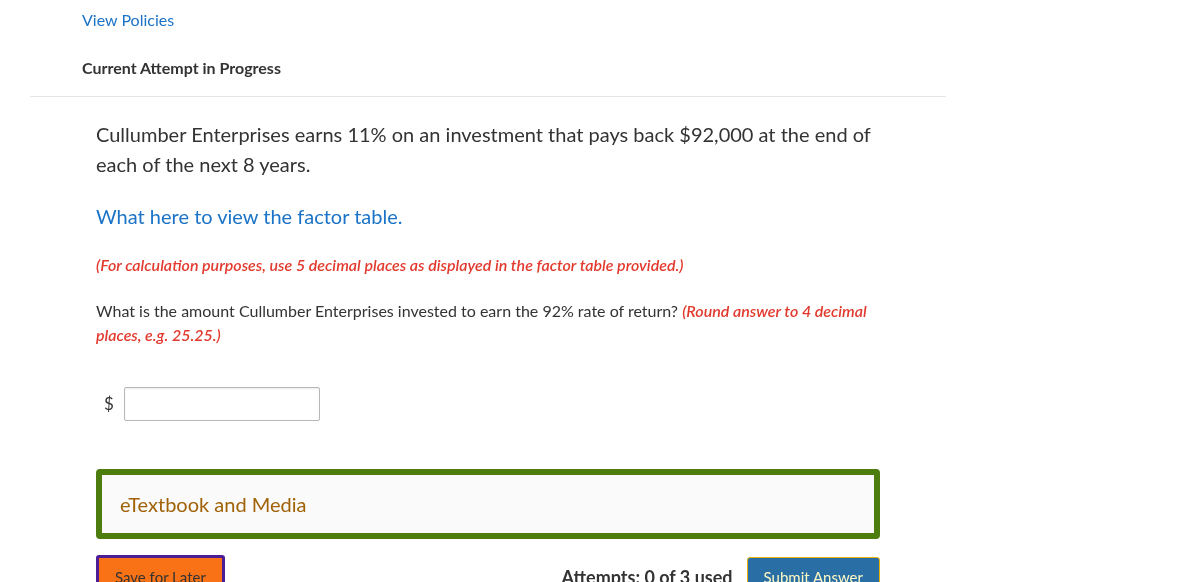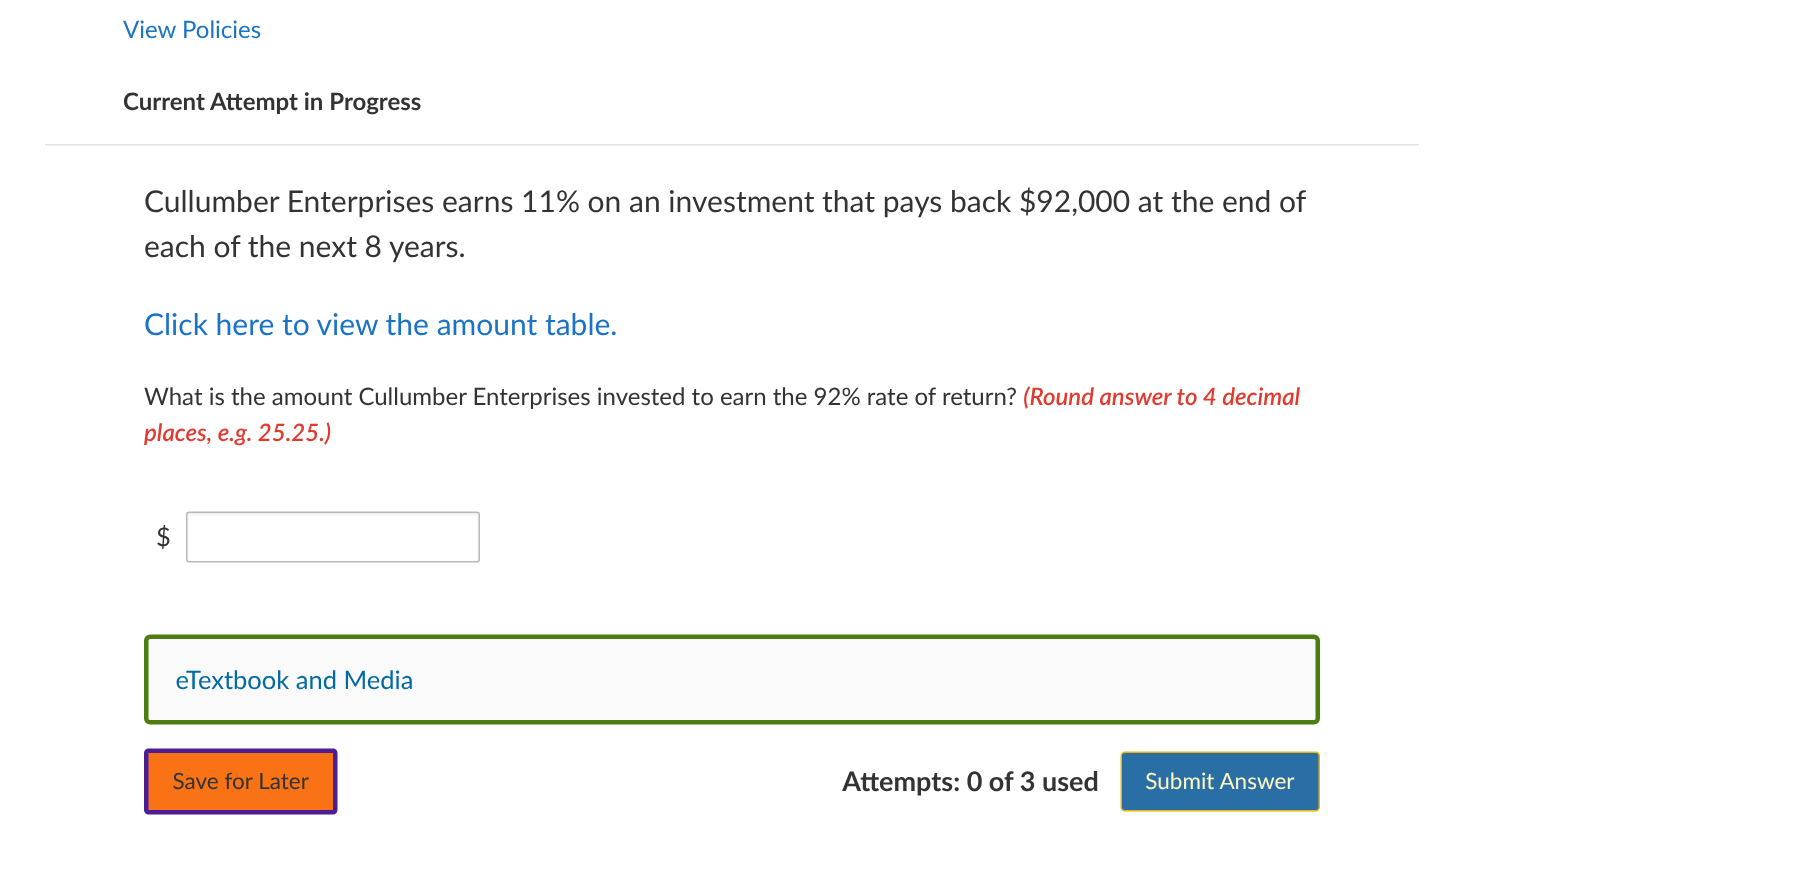--- a/index.html
+++ b/index.html
@@ -85,26 +85,26 @@
     .answer-input {
       width: 196px;
       height: 34px;
       border: 1px solid #b8b8b8;
       border-radius: 2px;
       padding: 4px 8px;
       font-size: 15px;
       box-shadow: inset 0 1px 2px rgba(0,0,0,0.08);
     }
     .etextbook {
-      border: 3px solid #4d7c0f;
+      border: 6px solid #4d7c0f;
       border-radius: 4px;
       background: #fafafa;
       padding: 14px 18px;
-      font-size: 17px;
-      color: #0369a1;
+      font-size: 20px;
+      color: #a16207;
       margin-bottom: 16px;
       cursor: pointer;
     }
     .action-row {
       display: flex;
       align-items: center;
       justify-content: space-between;
       padding-bottom: 30px;
     }
     .save-later {
@@ -147,23 +147,24 @@
 
   <div class="section-title">Current Attempt in Progress</div>
 
   <hr class="divider">
 
   <div class="question-body">
 
     <div class="para">Cullumber Enterprises earns 11% on an investment that pays back $92,000 at the end of each of the next 8 years.</div>
 
     <div class="para">
-      <span class="link">Click here to view the amount table.</span>
+      <span class="link">What here to view the factor table.</span>
     </div>
 
+    <div class="instruction-red">(For calculation purposes, use 5 decimal places as displayed in the factor table provided.)</div>
 
     <div class="question-text">
       <span>What is the amount Cullumber Enterprises invested to earn the 92% rate of return? </span><span class="hint-red">(Round answer to 4 decimal places, e.g. 25.25.)</span>
     </div>
 
     <div class="answer-row">
       <span class="currency">$</span>
       <input type="text" class="answer-input" value="" style="">
     </div>
 

